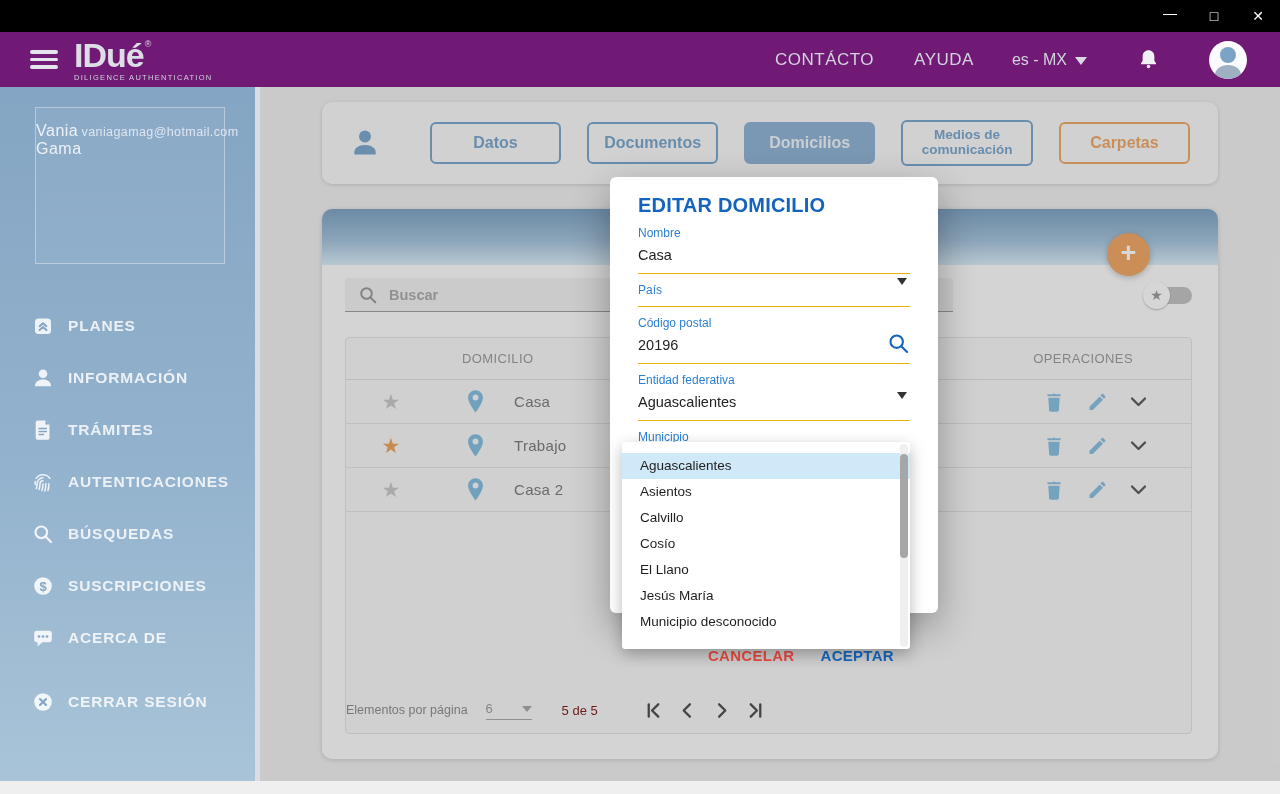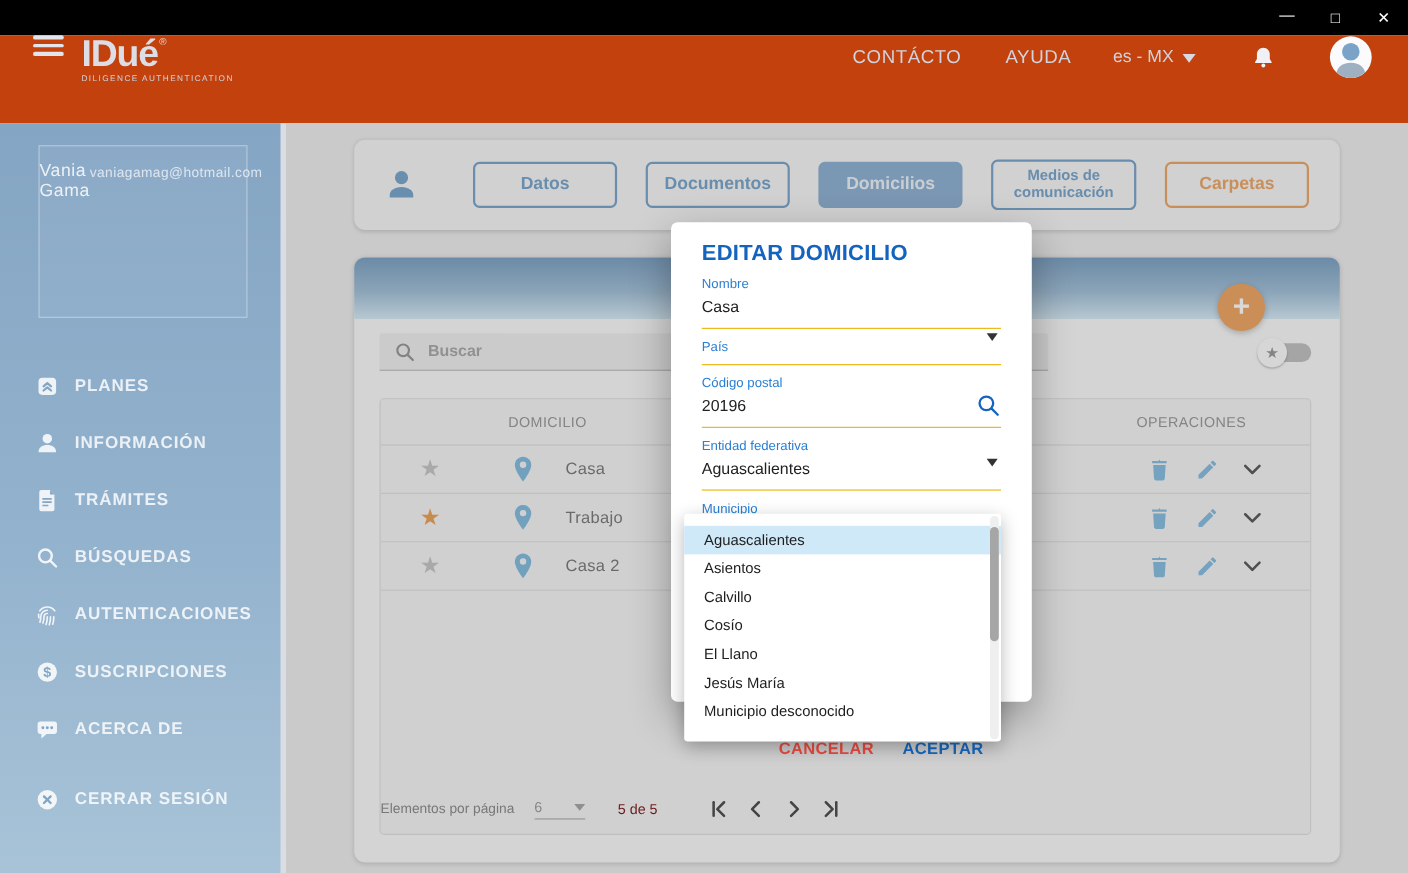--- a/index.html
+++ b/index.html
@@ -5,21 +5,21 @@
   * { margin:0; padding:0; box-sizing:border-box; }
   html,body { width:1280px; height:794px; overflow:hidden; }
   body { font-family:"Liberation Sans", sans-serif; background:#efefef; position:relative; }
 
   
   .titlebar { height:32px; background:#000; display:flex; justify-content:flex-end; align-items:stretch; }
   .win-btn { width:44px; display:flex; align-items:center; justify-content:center; color:#fff; font-size:14px; cursor:pointer; }
   .win-btn.min span { position:relative; top:-3px; }
 
   
-  .appbar { height:80px; background:#c2410c; display:flex; align-items:flex-start; padding:0 32px 0 30px; }
+  .appbar { height:55px; background:#701a75; display:flex; align-items:center; padding:0 32px 0 30px; }
   .hamburger { width:28px; display:flex; flex-direction:column; gap:4px; cursor:pointer; margin-right:16px; }
   .hamburger div { height:3.5px; background:#e3e4ec; border-radius:2px; }
   .brand { color:#dcdde5; line-height:1; }
   .brand-row { display:flex; align-items:flex-start; }
   .brand-name { font-size:34px; font-weight:bold; letter-spacing:-1px; }
   .brand-mark { font-size:9px; margin-top:2px; margin-left:1px; }
   .brand-tagline { font-size:7.5px; letter-spacing:1.3px; color:#d2d3dd; margin-top:2px; }
   .appbar-right { margin-left:auto; display:flex; align-items:center; color:#d2d3dd; }
   .appbar-link { font-size:17px; letter-spacing:.5px; margin-left:40px; cursor:pointer; }
   .lang { display:flex; align-items:center; gap:8px; margin-left:38px; font-size:16px; cursor:pointer; }
@@ -216,40 +216,40 @@
                 <line x1="5.5" y1="9.5" x2="14" y2="9.5"></line>
                 <line x1="5.5" y1="12.5" x2="14" y2="12.5"></line>
                 <line x1="5.5" y1="15.5" x2="11" y2="15.5"></line>
               </g>
             </svg>
         </span>
         <span class="lbl">TRÁMITES</span>
       </div>
       <div class="nav-item">
         <span class="nav-ic">
-          <svg width="22" height="22" viewBox="0 0 22 22" fill="none" stroke="rgba(255,255,255,.85)" stroke-width="2.2" stroke-linecap="round">
-              <circle cx="9.3" cy="9.3" r="5.8"></circle>
-              <line x1="13.8" y1="13.8" x2="19" y2="19"></line>
-            </svg>
-        </span>
-        <span class="lbl">BÚSQUEDAS</span>
-      </div>
-      <div class="nav-item">
-        <span class="nav-ic">
           <svg width="22" height="22" viewBox="0 0 22 22" fill="none" stroke="rgba(255,255,255,.85)" stroke-width="1.5" stroke-linecap="round">
               <path d="M4.2 7.3A8.3 8.3 0 0 1 11 3.8c2.8 0 5.3 1.4 6.8 3.5"></path>
               <path d="M3.4 13.5c-.3-1-.4-2-.3-3.1"></path>
               <path d="M11 6.8a5.9 5.9 0 0 0-5.9 5.9c0 2-.3 3.6-.8 4.9"></path>
               <path d="M16.9 12.7c0 2.7-.3 5-1 6.8"></path>
               <path d="M11 9.7a3 3 0 0 0-3 3c0 2.3-.4 4.2-1 5.7"></path>
               <path d="M13.9 12.7c0 3-.4 5.4-1.1 7.3"></path>
               <path d="M11 12.7c0 2.8-.4 5.1-1.1 6.9"></path>
             </svg>
         </span>
         <span class="lbl">AUTENTICACIONES</span>
+      </div>
+      <div class="nav-item">
+        <span class="nav-ic">
+          <svg width="22" height="22" viewBox="0 0 22 22" fill="none" stroke="rgba(255,255,255,.85)" stroke-width="2.2" stroke-linecap="round">
+              <circle cx="9.3" cy="9.3" r="5.8"></circle>
+              <line x1="13.8" y1="13.8" x2="19" y2="19"></line>
+            </svg>
+        </span>
+        <span class="lbl">BÚSQUEDAS</span>
       </div>
       <div class="nav-item">
         <span class="nav-ic">
           <svg width="22" height="22" viewBox="0 0 22 22">
               <circle cx="11" cy="11" r="8.8" fill="rgba(255,255,255,.85)"></circle>
               <text x="11" y="15.6" text-anchor="middle" font-size="13" font-weight="bold" fill="#84a5c3" font-family="Liberation Sans, sans-serif">$</text>
             </svg>
         </span>
         <span class="lbl">SUSCRIPCIONES</span>
       </div>

